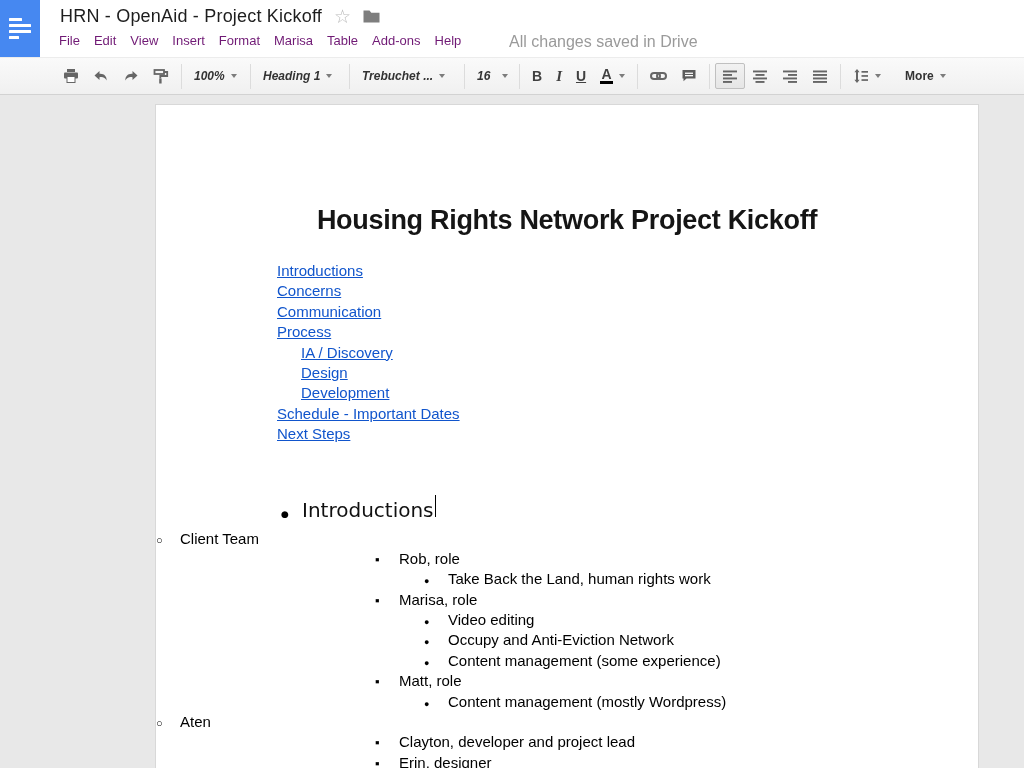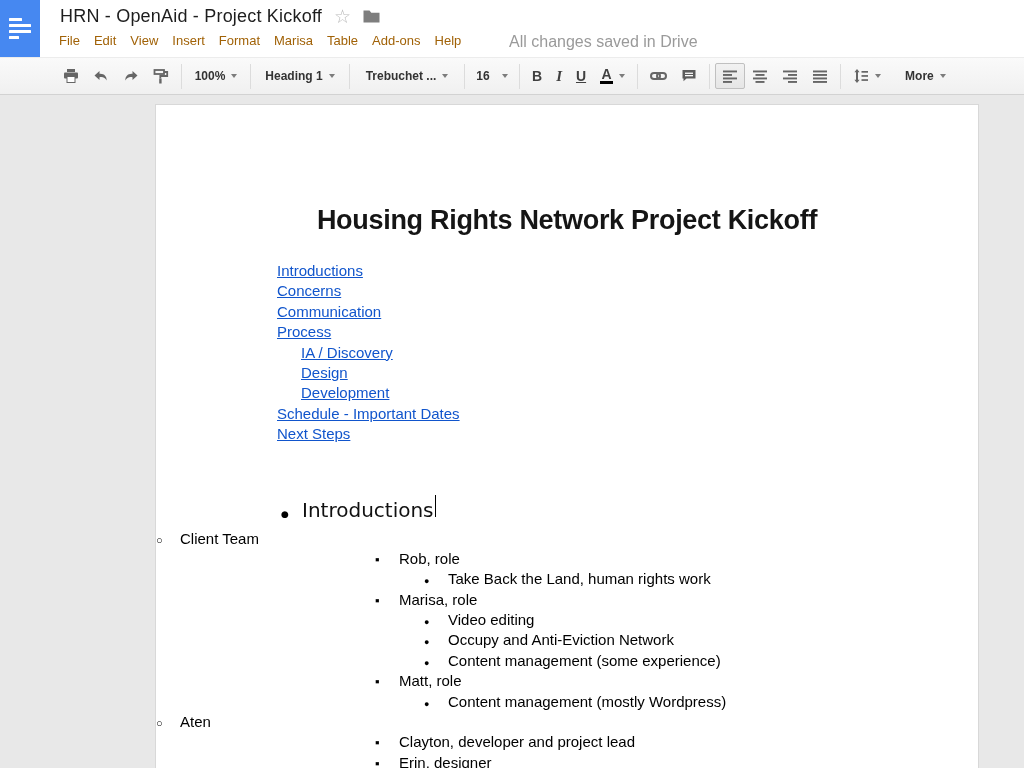--- a/index.html
+++ b/index.html
@@ -12,36 +12,36 @@
   .brand { position:absolute; left:0; top:0; width:40px; height:57px; background:#4688f1;
            display:flex; flex-direction:column; justify-content:center; align-items:flex-start;
            padding-left:9px; }
   .brand .bl { height:3px; background:#fff; margin:1.4px 0; border-radius:0.5px; }
   .bl1{width:13px;} .bl2{width:22px;} .bl3{width:22px;} .bl4{width:10px;}
   .title-row { position:absolute; left:60px; top:3px; height:26px; display:flex; align-items:center; }
   .doc-title { font-size:18px; color:#1d1d1d; letter-spacing:0.2px;text-align:center; }
   .star-btn { margin-left:12px; color:#b9b9b9; font-size:19px; line-height:19px; cursor:pointer; }
   .folder-btn { margin-left:12px; display:flex; align-items:center; cursor:pointer; }
   .menu-row { position:absolute; left:52px; top:29px; display:flex; align-items:center; }
-  .menu-item { font-size:13px; color:#a16207; padding:4px 7px; cursor:pointer; border-radius:2px; }
+  .menu-item { font-size:13px; color:#701a75; padding:4px 7px; cursor:pointer; border-radius:2px; }
   .save-status { font-size:16px; color:#9a9a9a; margin-left:14px; cursor:pointer; }
 
   
   .toolbar { position:absolute; top:57px; left:0; right:0; height:38px;
              background:linear-gradient(#fafafa,#f0f0f0);
              border-top:1px solid #ececec; border-bottom:1px solid #d2d2d2;
              display:flex; align-items:center; padding-left:56px; }
   .tbtn { height:26px; display:flex; align-items:center; padding:0 6px; border-radius:2px;
           border:1px solid transparent; color:#333; cursor:pointer; }
   .tbtn.selected { border:1px solid #c0c0c0; background:linear-gradient(#f2f2f2,#e6e6e6); }
   .tsep { width:1px; height:25px; background:#dcdcdc; margin:0 5px; flex:none; }
   .tlabel { font-size:12px; font-weight:bold; color:#333; white-space:nowrap; }
   .dd { width:0; height:0; border-left:3.5px solid transparent; border-right:3.5px solid transparent;
         border-top:4px solid #7c7c7c; display:inline-block; margin-left:6px; flex:none; }
-  .wide  { justify-content:center; }
+  .wide  { justify-content:flex-start;font-style:italic; }
   .w-zoom{ width:58px; } .w-style{ width:88px; } .w-font{ width:104px; } .w-size{ width:44px;gap:6px; }
   .fmt-letter { font-size:14px; font-weight:bold; color:#404040; }
   .italic-letter { font-family:"Liberation Serif", serif; font-style:italic; font-weight:bold; font-size:15px; }
   .underline-letter { text-decoration:underline; }
   .color-a { display:flex; flex-direction:column; align-items:center; line-height:12px; }
   .color-bar { width:13px; height:3px; background:#000; margin-top:1px; }
   .ticon { display:block; }
 
   
   .canvas { position:absolute; top:96px; left:0; right:0; bottom:0; background:#e8e8e8; overflow:hidden; }

